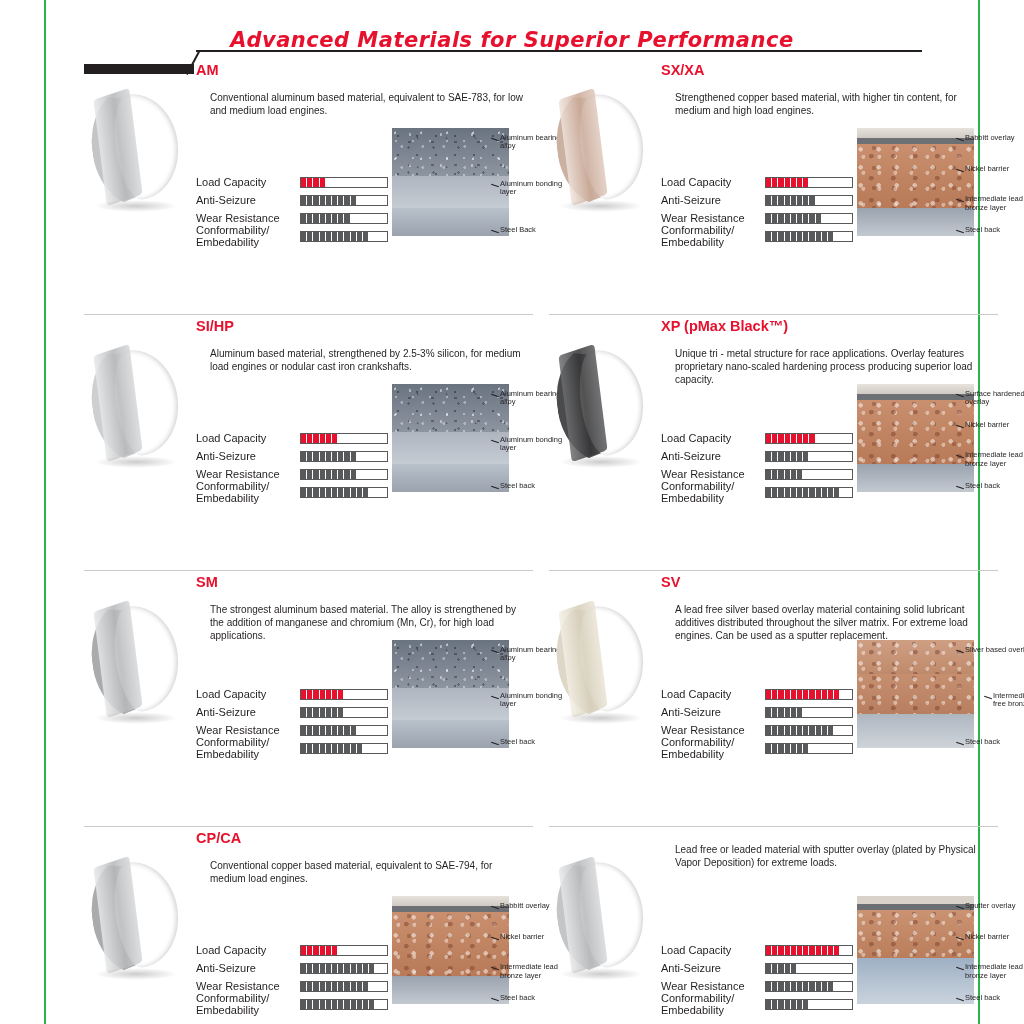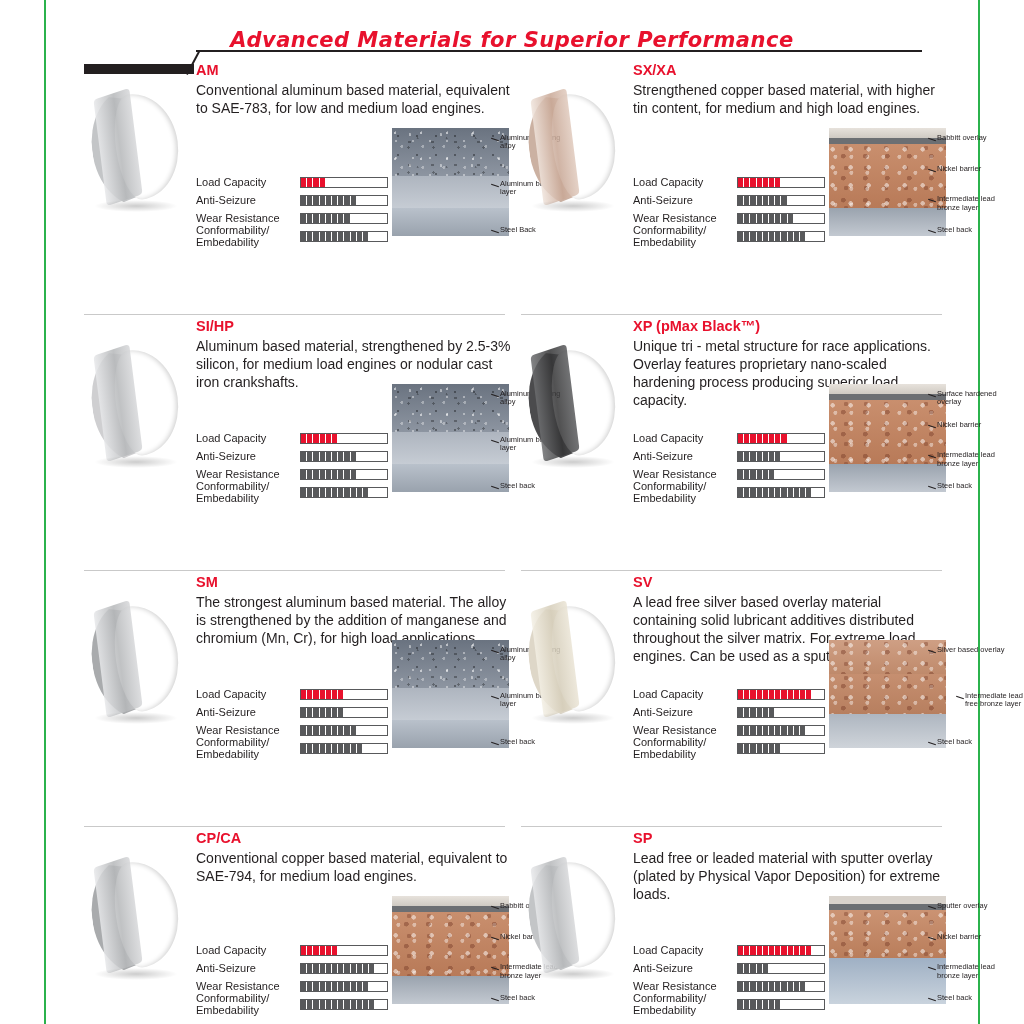--- a/index.html
+++ b/index.html
@@ -66,25 +66,25 @@
     height:1px; background:#c9c9c9;
   }
   .cell-head {
     color:#e8112d;
     font-size:14.5px;
     font-weight:bold;
     margin:0 0 4px 0;
     font-family:"Liberation Sans", sans-serif;
   }
   .cell-desc {
-    font-size:14px;
+    font-size:10px;
     line-height:1.28;
     color:#231f20;
     width:315px;
-    margin:0;
+    margin:14px;
   }
 
   
   .shell {
     position:absolute;
     left:0; top:22px;
     width:110px; height:130px;
   }
   .shell .arc {
     position:absolute;
@@ -956,21 +956,20 @@
           <div class="callout" style="top: 98px;">Steel back</div>
         </div>
       </div>
     </div>
     <div class="cell rowsep">
       <div class="shell">
         <div class="arc silver"></div>
         <div class="face "></div>
         <div class="shadow"></div>
       </div>
-      <div class="cell-head">SP</div>
       <div class="cell-desc">Lead free or leaded material with sputter overlay (plated by Physical Vapor Deposition) for extreme loads.</div>
       <div class="ratings">
         <div class="rating-row">
           <div class="rating-label">Load Capacity</div>
           <div class="bar">
             <span class="seg red"></span>
             <span class="seg red"></span>
             <span class="seg red"></span>
             <span class="seg red"></span>
             <span class="seg red"></span>

